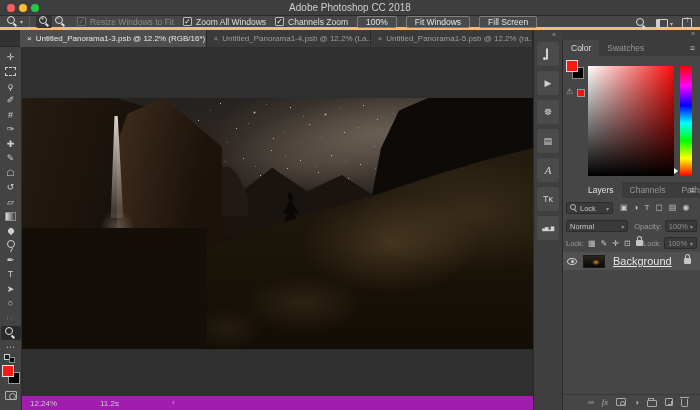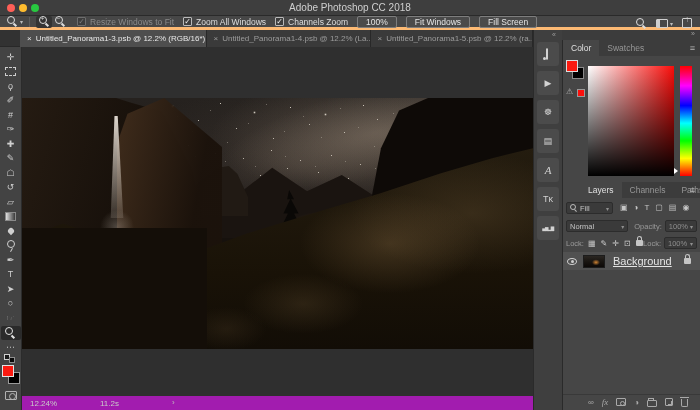--- a/index.html
+++ b/index.html
@@ -468,21 +468,21 @@
 
         <span class="ptab">Channels</span>
 
         <span class="ptab">Paths</span>
       </div>
     <span class="pmenu">≡</span>
 
     <div class="lrow" style="top:19px;">
       <span class="dd kindbox">
         <span class="minimag"></span>
-        <span>Fill</span>
+        <span>Lock</span>
       </span>
       <span class="filtericons">
 
           <span>▣</span>
 
           <span>◑</span>
 
           <span>T</span>
 
           <span>▢</span>

